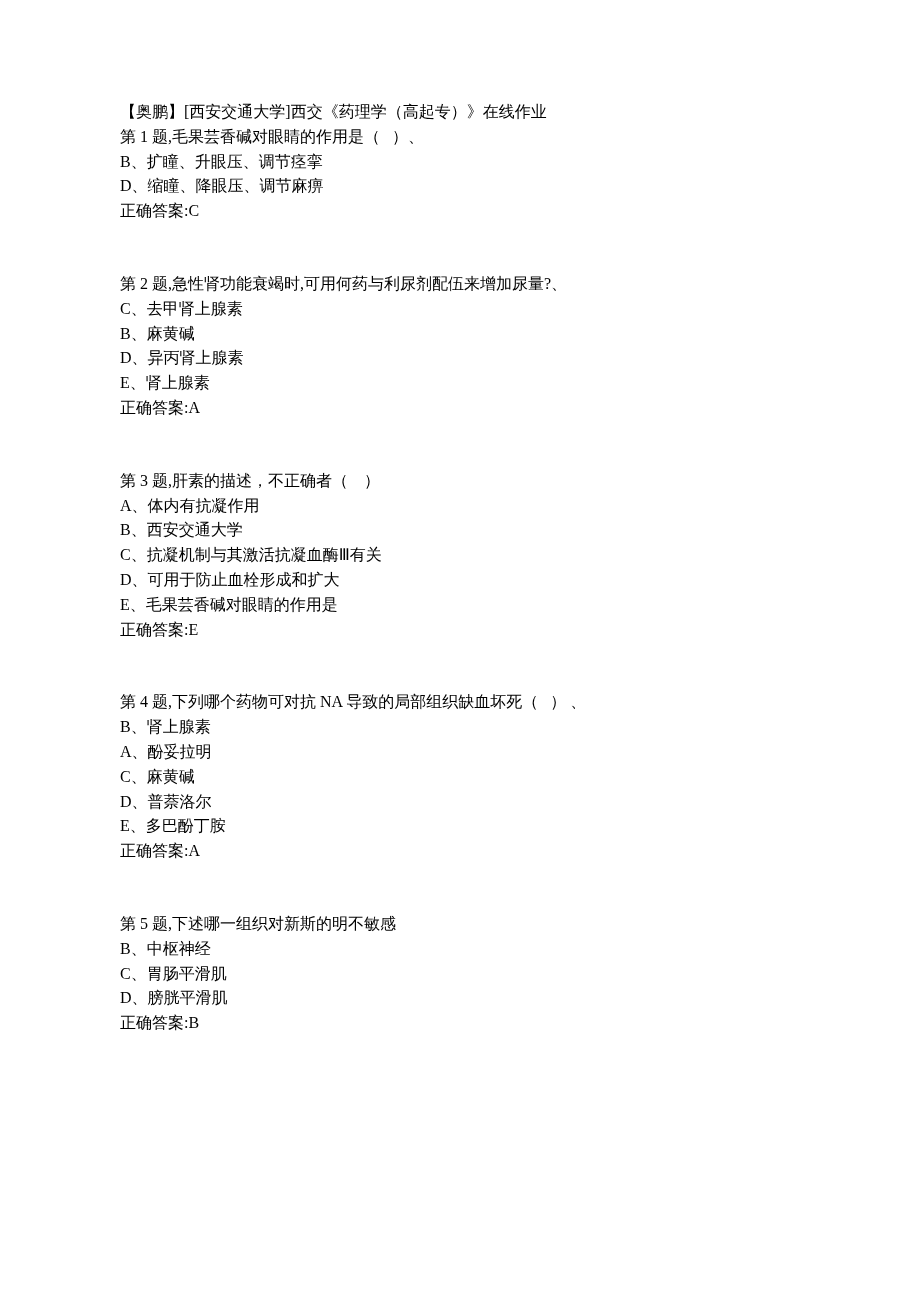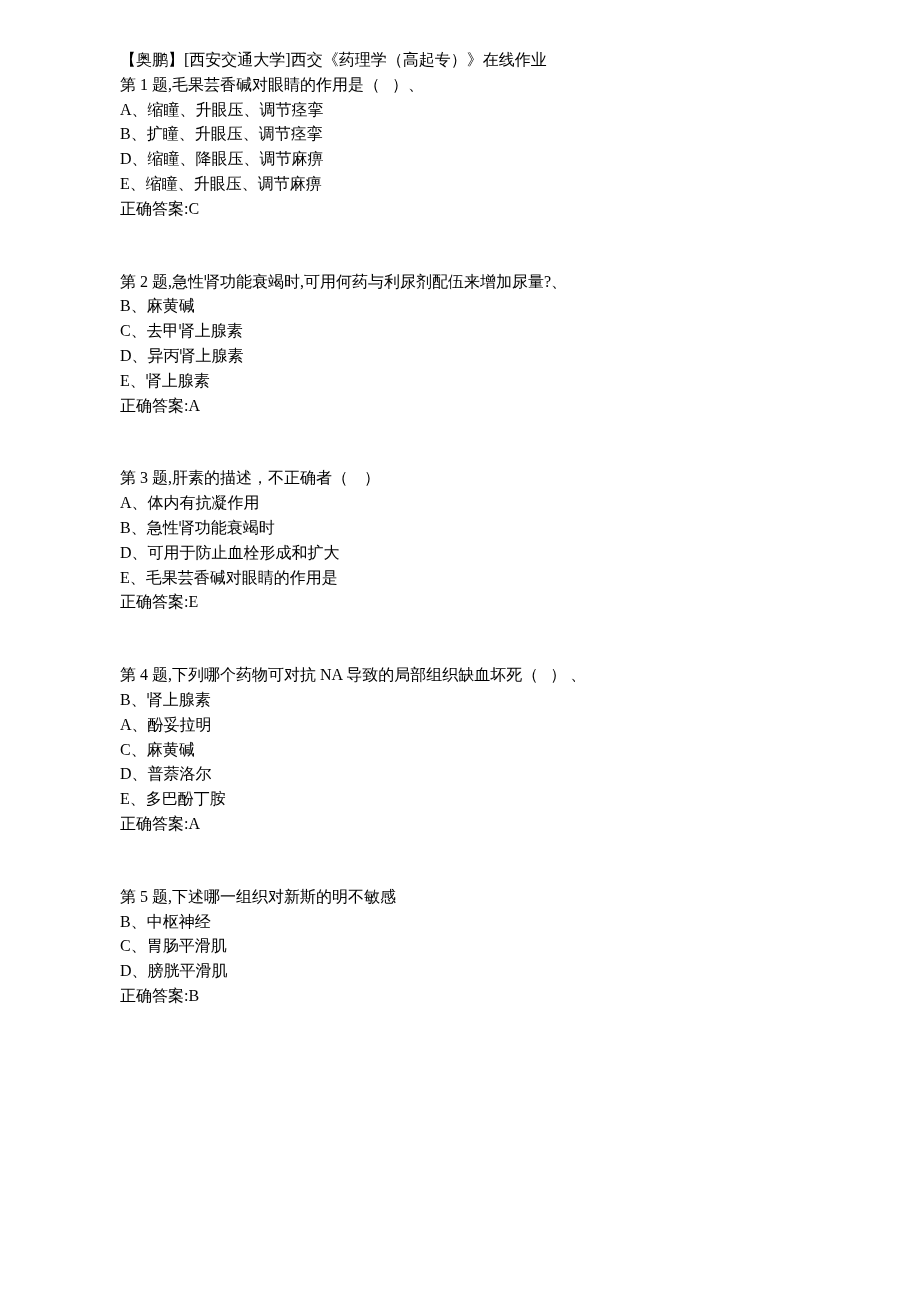--- a/index.html
+++ b/index.html
@@ -8,58 +8,57 @@
     background: #ffffff;
     font-family: "SimSun", "宋体", serif;
     font-size: 16px;
     color: #000000;
     line-height: 1.55;
   }
   .page {
     width: 752px;
     min-height: 1302px;
     box-sizing: border-box;
-    padding: 48px 120px 60px 120px;
+    padding: 100px 120px 60px 120px;
     font-family: Liberation Serif, serif;
   }
   .block {
     margin-bottom: 48px;
   }
   .line {
     white-space: pre-wrap;
   }
 </style>
 </head>
 <body>
 
 <div class="page">
 
   <div class="line">【奥鹏】[西安交通大学]西交《药理学（高起专）》在线作业</div>
 
   <div class="line">第 1 题,毛果芸香碱对眼睛的作用是（   ）、</div>
-  <div class="line">A、缩瞳、升眼压、调节痉挛</div>
   <div class="line">B、扩瞳、升眼压、调节痉挛</div>
   <div class="line">D、缩瞳、降眼压、调节麻痹</div>
-  <div class="line">E、缩瞳、升眼压、调节麻痹</div>
   <div class="block">
     <div class="line">正确答案:C</div>
   </div>
 
   <div class="line">第 2 题,急性肾功能衰竭时,可用何药与利尿剂配伍来增加尿量?、</div>
+  <div class="line">C、去甲肾上腺素</div>
   <div class="line">B、麻黄碱</div>
-  <div class="line">C、去甲肾上腺素</div>
   <div class="line">D、异丙肾上腺素</div>
   <div class="line">E、肾上腺素</div>
   <div class="block">
     <div class="line">正确答案:A</div>
   </div>
 
   <div class="line">第 3 题,肝素的描述，不正确者（    ）</div>
   <div class="line">A、体内有抗凝作用</div>
-  <div class="line">B、急性肾功能衰竭时</div>
+  <div class="line">B、西安交通大学</div>
+  <div class="line">C、抗凝机制与其激活抗凝血酶Ⅲ有关</div>
   <div class="line">D、可用于防止血栓形成和扩大</div>
   <div class="line">E、毛果芸香碱对眼睛的作用是</div>
   <div class="block">
     <div class="line">正确答案:E</div>
   </div>
 
   <div class="line">第 4 题,下列哪个药物可对抗 NA 导致的局部组织缺血坏死（   ） 、</div>
   <div class="line">B、肾上腺素</div>
   <div class="line">A、酚妥拉明</div>
   <div class="line">C、麻黄碱</div>

